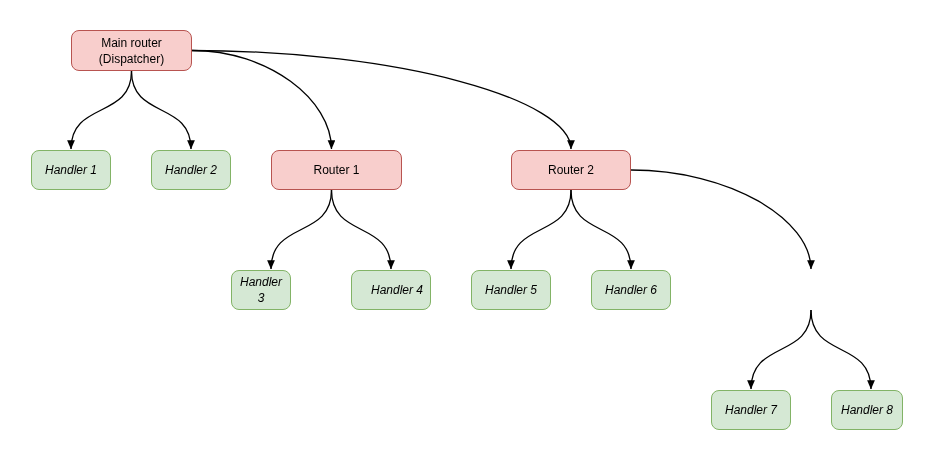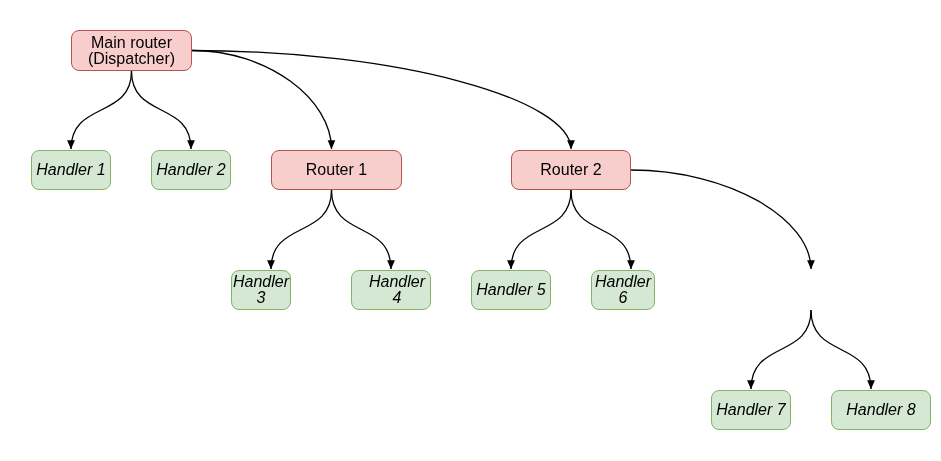--- a/index.html
+++ b/index.html
@@ -27,21 +27,21 @@
     stroke: var(--edge-color, #000000);
     stroke-width: 1.3;
   }
   .node {
     position: absolute;
     box-sizing: border-box;
     display: flex;
     align-items: center;
     justify-content: center;
     text-align: center;
-    font-size: 16px;
+    font-size: 12px;
     line-height: 16px;
     color: #000000;
     border: 1px solid #000000;
     padding: 2px 4px;
   }
   .node.router {
     background: var(--router-fill, #f8cecc);
     border-color: var(--router-stroke, #b85450);
     border-radius: 8px;
   }
@@ -91,22 +91,22 @@
     </div>
     <div class="node handler" style="left: 231px; top: 270px; width: 60px; height: 40px;">
       <span>Handler 3</span>
     </div>
     <div class="node handler" style="left: 351px; top: 270px; width: 80px; height: 40px; padding-left: 16px;">
       <span>Handler 4</span>
     </div>
     <div class="node handler" style="left: 471px; top: 270px; width: 80px; height: 40px;">
       <span>Handler 5</span>
     </div>
-    <div class="node handler" style="left: 591px; top: 270px; width: 64px; height: 40px;">
+    <div class="node handler" style="left: 591px; top: 270px; width: 80px; height: 40px;">
       <span>Handler 6</span>
     </div>
     <div class="node handler" style="left: 711px; top: 390px; width: 80px; height: 40px;">
       <span>Handler 7</span>
     </div>
-    <div class="node handler" style="left: 831px; top: 390px; width: 100px; height: 40px;">
+    <div class="node handler" style="left: 831px; top: 390px; width: 72px; height: 40px;">
       <span>Handler 8</span>
     </div>
   </div>
 
 </body></html>

